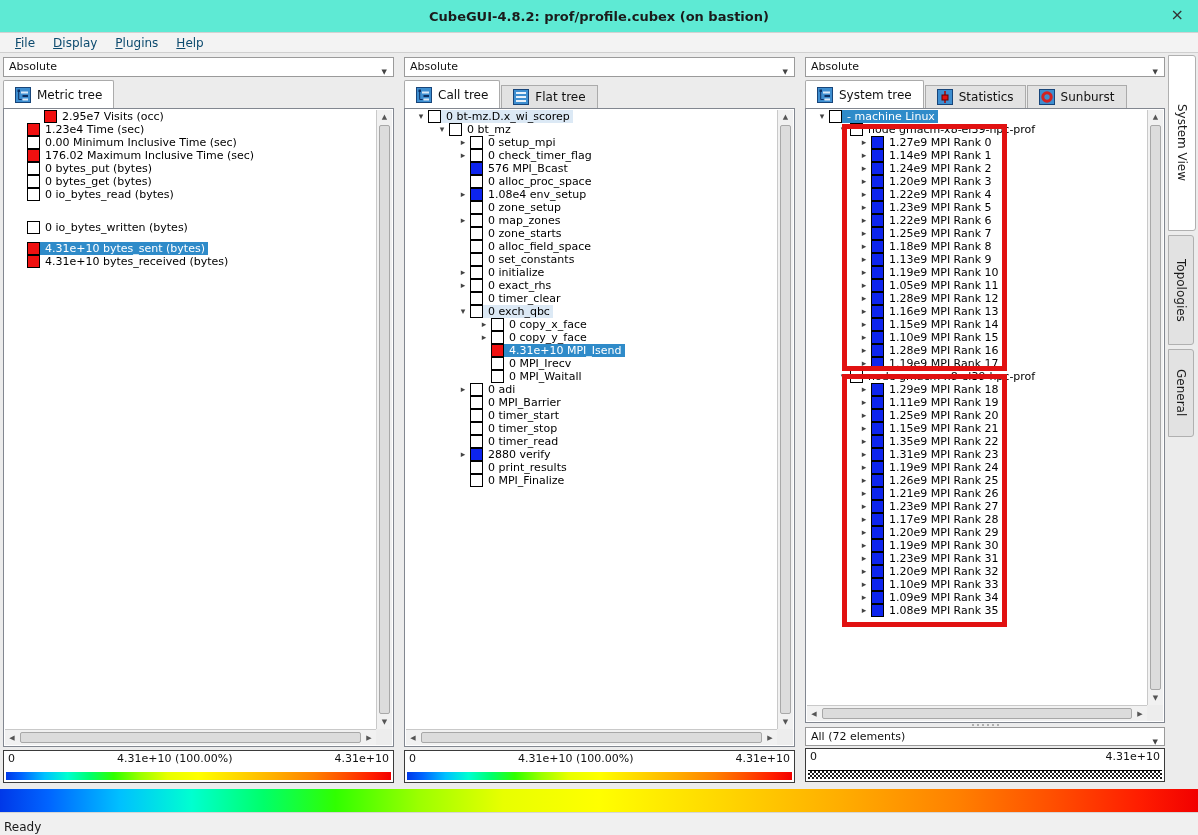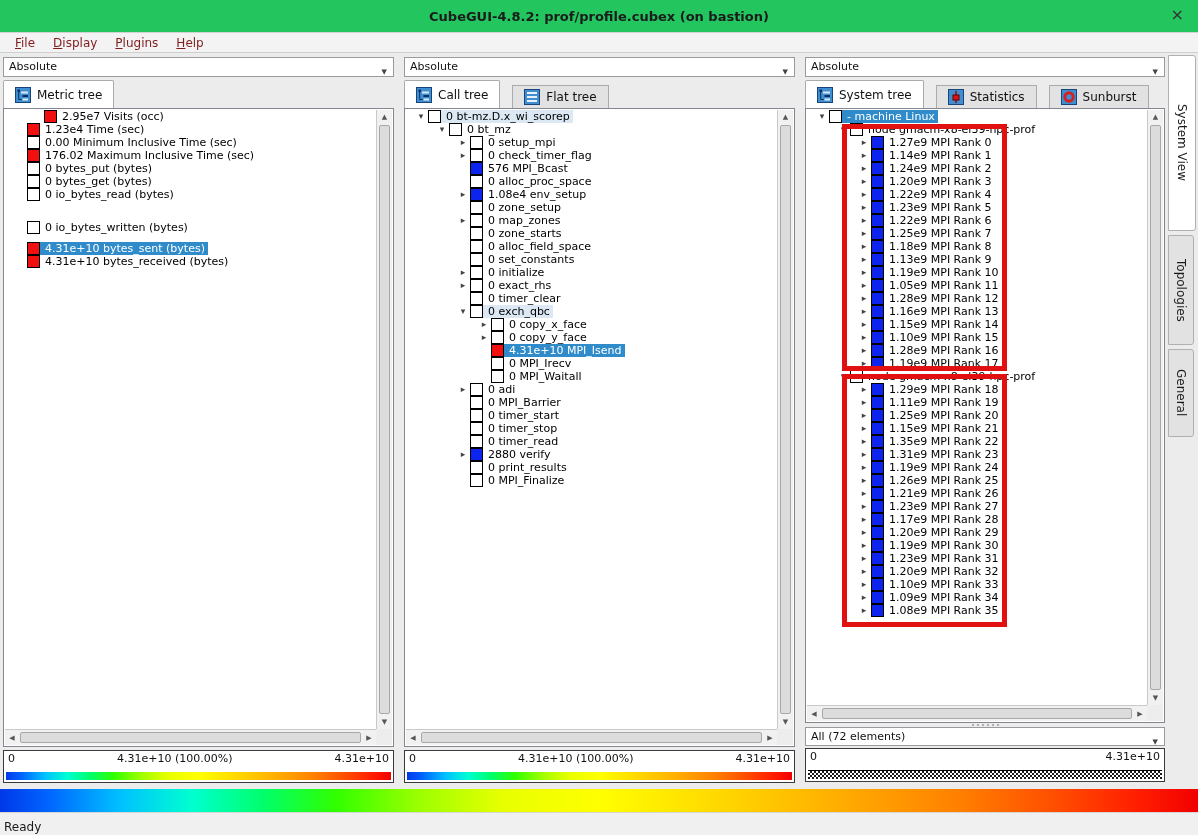--- a/index.html
+++ b/index.html
@@ -1,38 +1,38 @@
 <!DOCTYPE html>
 <html><head>
 <meta charset="utf-8">
 <style>
   html,body{margin:0;padding:0;background:#777;}
   .window{position:relative;width:1198px;height:835px;background:#ececec;overflow:hidden;
           font-family:"DejaVu Sans","Liberation Sans",sans-serif;color:#111;}
   
-  .titlebar{position:absolute;left:0;top:0;width:1198px;height:32px;background:#22c55e;
+  .titlebar{position:absolute;left:0;top:0;width:1198px;height:32px;background:#5eead4;
             border-bottom:1px solid #d2d2d2;display:flex;align-items:center;justify-content:center;}
   .title{font-size:13px;font-weight:600;color:#1b1b1b;}
   .close{position:absolute;right:14px;top:6px;font-size:16px;color:#333;cursor:default;line-height:18px;}
   .menubar{position:absolute;left:0;top:33px;width:1198px;height:20px;background:#f3f3f3;
            border-bottom:1px solid #cfcfcf;display:flex;align-items:center;padding-left:6px;box-sizing:border-box;}
-  .menu-item{display:inline-block;font-size:12px;padding:18px 9px;color:#7f1d1d;}
+  .menu-item{display:inline-block;font-size:12px;padding:18px 9px;color:#0c4a6e;}
   .menu-item::first-letter{text-decoration:underline;}
   
   .combo{position:absolute;height:20px;background:#fff;border:1px solid #9a9a9a;box-sizing:border-box;
          font-size:11px;line-height:18px;padding-left:5px;}
   .combo .carrow{position:absolute;right:6px;top:5px;font-size:7px;color:#444;}
   .combo.p1{left:3px;top:57px;width:391px;}
   .combo.p2{left:404px;top:57px;width:391px;}
   .combo.p3{left:805px;top:57px;width:360px;}
   .combo.filter{left:805px;top:727px;width:360px;height:19px;}
   
   .tabbar{position:absolute;top:80px;height:28px;display:flex;align-items:flex-end;}
   .tabbar.p1{left:3px;} .tabbar.p2{left:404px;} .tabbar.p3{left:805px;}
-  .tab{display:inline-flex;align-items:center;gap:6px;height:23px;padding:0 11px;margin-right:12px;
+  .tab{display:inline-flex;align-items:center;gap:6px;height:23px;padding:0 11px;margin-right:1px;
        border:1px solid #ababab;border-bottom:none;background:#e2e2e2;font-size:12px;box-sizing:border-box;}
   .tab.active{background:#fff;height:28px;border-top-left-radius:2px;border-top-right-radius:2px;}
   .tabicon{width:16px;height:16px;display:inline-block;}
   .tabicon svg{display:block;}
   
   .tframe{position:absolute;background:#fff;border:1px solid #828790;box-sizing:border-box;}
   .tframe.p1{left:3px;top:108px;width:391px;height:639px;}
   .tframe.p2{left:404px;top:108px;width:391px;height:639px;}
   .tframe.p3{left:805px;top:108px;width:360px;height:615px;}
   .tbody{position:absolute;left:1px;top:1px;right:17px;bottom:17px;overflow:hidden;}

